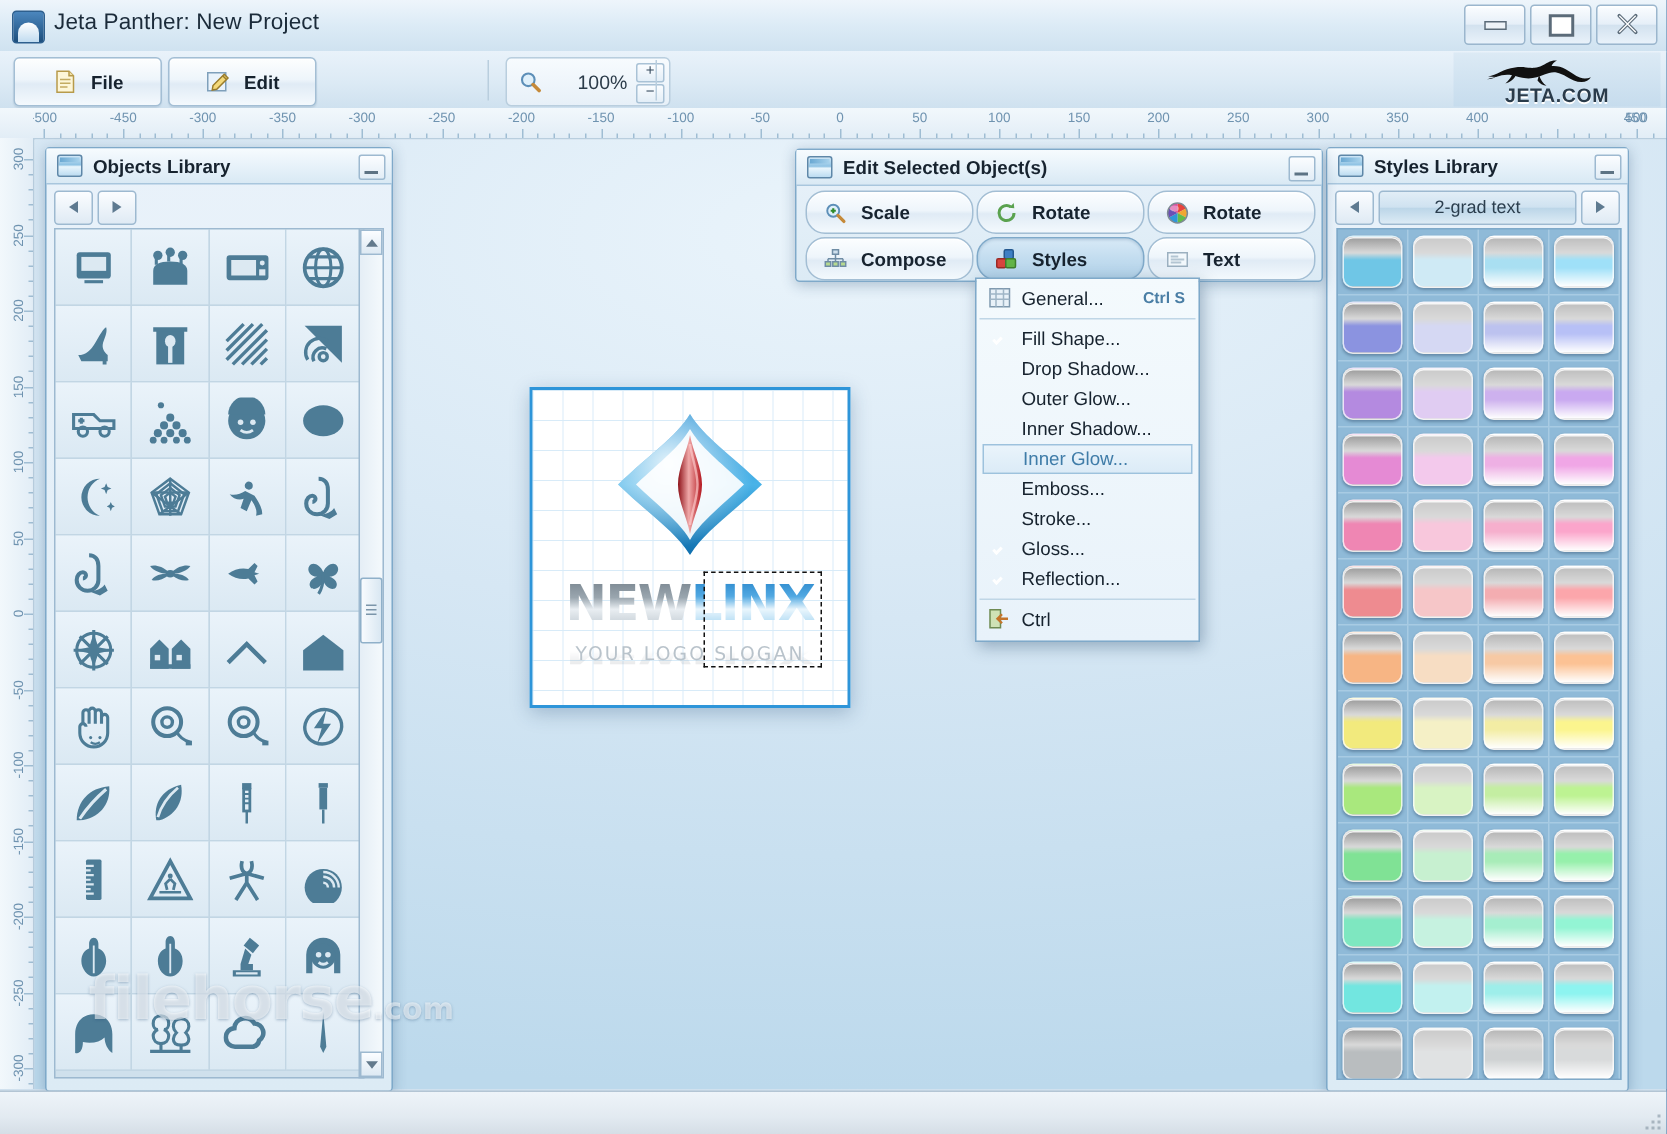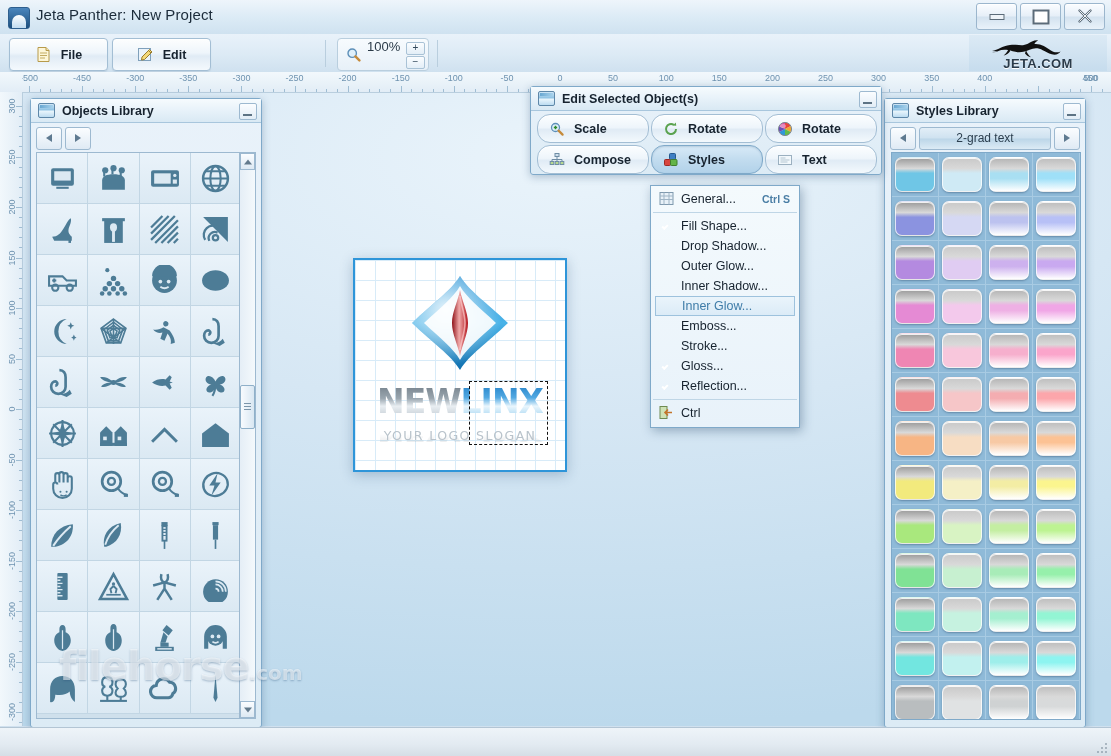--- a/index.html
+++ b/index.html
@@ -58,21 +58,21 @@
     display:flex;align-items:center;justify-content:center;gap:9px;
     font-size:12.5px;font-weight:bold;color:#16222e;
   }
   .tbtn .ti{width:17px;height:17px;position:relative;flex:0 0 17px;}
   .sep{position:absolute;top:6px;width:1px;height:27px;background:#b9cede;}
 
   .zoombox{
     position:absolute;left:337px;top:4px;width:90px;height:31px;
     border:1px solid #b9cede;border-radius:4px;
     background:linear-gradient(180deg,#f7fbfe,#e7f0f8);
-    display:flex;
+    display:flex;align-items:center;padding-left:18px;
   }
   .zoomlbl{font-size:13px;color:#2b3b49;margin-left:29px;font-weight:normal;}
   .zsteps{position:absolute;right:3px;top:3px;display:flex;flex-direction:column;gap:1px;}
   .zstep{
     width:17px;height:11px;border:1px solid #a9c2d6;border-radius:2px;
     background:linear-gradient(180deg,#fbfdff,#e3eef7);
     font-size:10px;line-height:9px;text-align:center;color:#34495c;font-weight:normal;
   }
   .jeta{
     position:absolute;right:4px;top:1px;width:138px;height:36px;
@@ -258,21 +258,21 @@
   .stycell{
     height:43px;display:flex;align-items:center;justify-content:center;
     border-right:1px solid #a8cbe3;border-bottom:1px solid #a8cbe3;
   }
   .swatch{
     width:38px;height:33px;border-radius:7px;border:1px solid rgba(255,255,255,.75);
     box-shadow:0 1px 2px rgba(20,50,80,.35),inset 0 1px 0 rgba(255,255,255,.85);
   }
 
   
-  #edit-panel{left:530px;top:86px;width:350px;height:87px;}
+  #edit-panel{left:530px;top:99px;width:350px;height:87px;}
   .editgrid{
     position:absolute;left:6px;top:27px;display:grid;
     grid-template-columns:repeat(3,112px);grid-template-rows:29px 29px;gap:2px;
   }
   .ebtn{
     border:1px solid #a3bed4;border-radius:13px;
     background:linear-gradient(180deg,#fcfeff 0%,#eef5fb 46%,#e0ebf5 54%,#f3f9fd 100%);
     display:flex;align-items:center;gap:9px;padding-left:11px;
     font-size:12.5px;font-weight:bold;color:#17232f;
     box-shadow:inset 0 1px 0 #fff;

